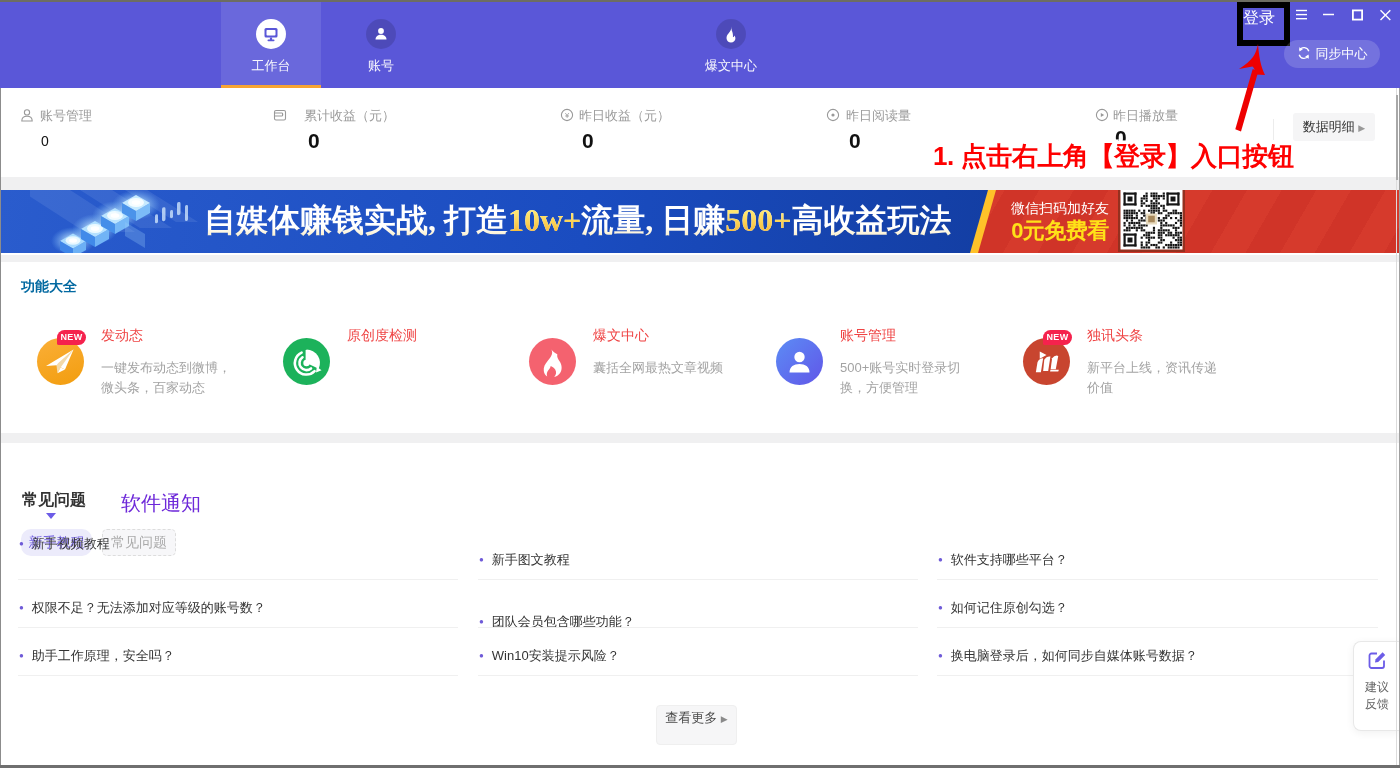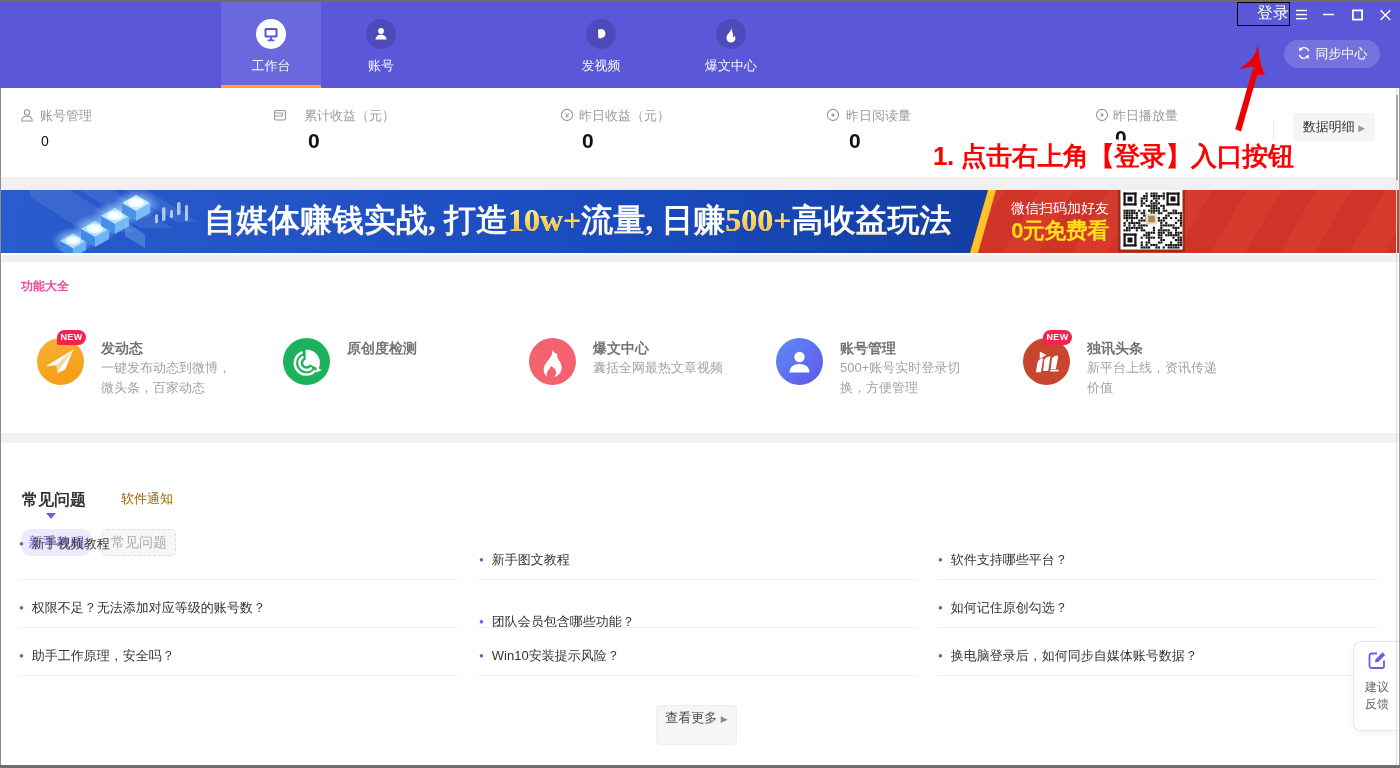--- a/index.html
+++ b/index.html
@@ -13,21 +13,21 @@
   
   #header { position:absolute; left:0; top:0; width:1400px; height:88px; background:#5a57d8; }
   .tab { position:absolute; top:0; height:88px; width:100px; text-align:center; }
   .tab.active { background:rgba(255,255,255,0.10); border-bottom:3px solid #f7a433; }
   .tab .circ { position:absolute; left:50%; top:19px; margin-left:-15px; width:30px; height:30px; border-radius:50%; background:rgba(0,0,0,0.14); }
   .tab.active .circ { background:#fff; }
   .tab .lbl { position:absolute; top:57px; width:100%; color:rgba(255,255,255,0.95); font-size:13px; }
   .circ svg { position:absolute; left:50%; top:50%; transform:translate(-50%,-50%); }
 
   
-  #login { position:absolute; left:1237px; top:2px; width:53px; height:24px; border:1px solid #000000; color:#fff; font-size:16px; text-align:right; line-height:19px; }
+  #login { position:absolute; left:1237px; top:2px; width:53px; height:44px; border:6px solid #000000; color:#fff; font-size:16px; text-align:left; line-height:19px; }
   .winbtn { position:absolute; top:0; height:30px; color:#fff; }
   #sync { position:absolute; left:1284px; top:40px; width:96px; height:28px; border-radius:14px; background:rgba(255,255,255,0.16); color:#fff; font-size:13px; line-height:28px; text-align:center; }
 
   
   #stats { position:absolute; left:1px; top:88px; width:1398px; height:89px; background:#fff; }
   .stat-lb { position:absolute; top:19px; font-size:13px; color:#9b9b9b; }
   .stat-v { position:absolute; top:41px; font-size:21px; font-weight:bold; color:#111; }
   .sicon { position:absolute; top:20px; width:14px; height:14px; }
   #mingxi { position:absolute; left:1292px; top:25px; width:82px; height:28px; background:#f5f5f6; border-radius:3px; font-size:13px; color:#333; text-align:center; line-height:28px; }
 
@@ -37,21 +37,21 @@
   
   #banner { position:absolute; left:0; top:190px; width:1400px; height:63px; overflow:hidden; background:linear-gradient(100deg,#2a5ccd,#1a4cc0 42%,#123c9f 75%); }
   #banner-red { position:absolute; left:0; top:0; width:1400px; height:63px; background:repeating-linear-gradient(120deg,#d63a2c 0 30px,#d03428 30px 60px); clip-path:polygon(995px 0, 1400px 0, 1400px 63px, 977px 63px); }
   #banner-slash { position:absolute; left:0; top:0; width:1400px; height:63px; background:#ffc229; clip-path:polygon(988px 0, 996px 0, 978px 63px, 970px 63px); }
   #headline { position:absolute; left:204px; top:-1px; font-family:"Liberation Serif", serif; font-weight:bold; font-size:32px; letter-spacing:0px; line-height:63px; white-space:nowrap; background:linear-gradient(#ffffff 60%, #f9e7b0 82%, #edc35a 97%); -webkit-background-clip:text; background-clip:text; color:transparent;text-align:center; }
   #headline .y { background:linear-gradient(#ffe671 30%, #f7b733 90%); -webkit-background-clip:text; background-clip:text; color:transparent; }
 
   
   #features { position:absolute; left:1px; top:262px; width:1398px; height:171px; background:#fff; }
   .fe-ic { position:absolute; top:76px; width:47px; height:47px; border-radius:50%; }
-  .fe-t { position:absolute; top:78px; font-size:14px; font-weight:bold; color:#737373; }
+  .fe-t { position:absolute; top:65px; font-size:14px; font-weight:normal; color:#ef4444; }
   .fe-d { position:absolute; top:96px; white-space:nowrap; font-size:13px; color:#a3a3a3; line-height:19.5px; }
   .new { position:absolute; top:68px; width:29px; height:15px; background:#f5224d; border-radius:8px 8px 8px 2px; color:#fff; font-size:9px; font-weight:bold; text-align:center; line-height:15px; letter-spacing:0.3px; }
 
   
   #faq { position:absolute; left:1px; top:466px; width:1398px; height:323px; background:#fff; }
   .fq-item { position:absolute; font-size:13px; color:#333; }
   .fq-item .bu { color:#6f5bd8; margin-right:8px; font-size:8px; vertical-align:2px; }
   .fq-line { position:absolute; height:1px; background:#f0f0f0; }
   #more { position:absolute; left:656px; top:705px; width:81px; height:40px; background:#f6f6f7; border:1px solid #efefef; border-radius:4px; font-size:13px; color:#4a4a4a; text-align:center; line-height:23px; }
 
@@ -83,28 +83,20 @@
   <div class="tab" style="left:331px">
     <div class="circ">
         <svg width="18" height="18" viewBox="0 0 18 18">
           <g fill="#fff">
             <circle cx="9" cy="6" r="2.9"></circle>
             <path d="M3.5 14.6 C3.5 11.4 5.9 9.8 9 9.8 C12.1 9.8 14.5 11.4 14.5 14.6 Z"></path>
           </g>
         </svg>
       </div>
     <div class="lbl">账号</div>
-  </div>
-  <div class="tab" style="left:551px">
-    <div class="circ">
-        <svg width="18" height="18" viewBox="0 0 18 18">
-          <path fill="#fff" d="M6.2 4.6 C8.5 3.4 11.7 3.9 12.9 6.2 C14.1 8.5 13.3 11.4 11.2 12.6 C9.1 13.8 6.8 13.4 6.2 12.8 C6.6 11.9 6.2 10.9 6.2 9 C6.2 7.1 5.9 6.2 6.2 4.6 Z"></path>
-        </svg>
-      </div>
-    <div class="lbl">发视频</div>
   </div>
   <div class="tab" style="left:671px;width:120px">
     <div class="circ">
         <svg width="18" height="18" viewBox="0 0 18 18">
           <path fill="#fff" transform="translate(9 9.5) scale(1.3) translate(-9 -9.5)" d="M9 3.2 C9.6 5.6 8.4 7.2 7.2 8.6 C6 10 5.4 11.2 5.6 12.7 C5.8 14.5 7.2 15.7 9 15.7 C10.9 15.7 12.4 14.3 12.4 12.4 C12.4 11.6 12.2 10.9 11.7 10.2 C11.5 10.9 11.1 11.4 10.5 11.7 C10.7 9.8 10.3 8.1 9.6 6.5 C9.4 5.4 9.2 4.3 9 3.2 Z"></path>
         </svg>
       </div>
     <div class="lbl">爆文中心</div>
   </div>
 
@@ -508,21 +500,21 @@
         <rect x="59.40000000000003" y="59.40000000000003" width="2.15" height="2.15"></rect>
         <rect x="28" y="26.5" width="11" height="11" fill="#e8dcc0"></rect>
         <rect x="30.2" y="28.7" width="6.6" height="6.6" fill="#a8895c"></rect>
       </g>
   </svg>
 </div>
 
 <div class="gap" style="top:255px;height:7px"></div>
 
 <div id="features">
-  <div style="position:absolute;left:20px;top:16px;font-size:12px;font-weight:bold;color:#ec4899">功能大全</div>
+  <div style="position:absolute;left:20px;top:16px;font-size:14px;font-weight:bold;color:#0369a1">功能大全</div>
 
   <div class="fe-ic" style="left:36px;background:linear-gradient(160deg,#fbaf38,#f29d0e)">
     <svg width="47" height="47" viewBox="0 0 47 47">
         <g fill="#fff">
           <path d="M9 28 L36.5 11.5 L28 31.5 L19.5 27.3 Z"></path>
           <path d="M36.5 11.5 L21.3 25 L19.5 27.3 L20.4 35.3 L23.6 29.4" fill="#f3d9a8"></path>
           <path d="M20.4 35.3 L23.6 29.4 L28 31.5 Z"></path>
         </g>
       </svg>
   </div>
@@ -577,21 +569,21 @@
   <div class="new" style="left:1042px">NEW</div>
   <div class="fe-t" style="left:1086px">独讯头条</div>
   <div class="fe-d" style="left:1086px">新平台上线，资讯传递<br>价值</div>
 </div>
 
 <div class="gap" style="top:433px;height:10px"></div>
 
 <div id="faq">
   <div style="position:absolute;left:21px;top:24px;font-size:16px;font-weight:bold;color:#333">常见问题</div>
   <div style="position:absolute;left:45px;top:47px;width:0;height:0;border:5px solid transparent;border-top:6px solid #6c5ce7"></div>
-  <div style="position:absolute;left:120px;top:24px;font-size:13px;color:#a16207">软件通知</div>
+  <div style="position:absolute;left:120px;top:24px;font-size:20px;color:#6d28d9">软件通知</div>
   <div style="position:absolute;left:20px;top:63px;width:71px;height:27px;background:#ecebfb;border-radius:10px;color:#7765e3;font-size:14px;text-align:center;line-height:27px">新手教程</div>
   <div style="position:absolute;left:101px;top:63px;width:74px;height:27px;background:#f7f7f9;border:1px dashed #ddd;border-radius:5px;color:#aaa;font-size:14px;text-align:center;line-height:25px">常见问题</div>
 </div>
 
 <div id="faqitems" style="position:absolute;left:0;top:0;width:1400px;height:768px;pointer-events:none">
     <div class="fq-item" style="left:19px;top:535px"><span class="bu">●</span>新手视频教程</div>
     <div class="fq-line" style="left:18px;top:579px;width:440px"></div>
     <div class="fq-item" style="left:19px;top:599px"><span class="bu">●</span>权限不足？无法添加对应等级的账号数？</div>
     <div class="fq-line" style="left:18px;top:627px;width:440px"></div>
     <div class="fq-item" style="left:19px;top:647px"><span class="bu">●</span>助手工作原理，安全吗？</div>

